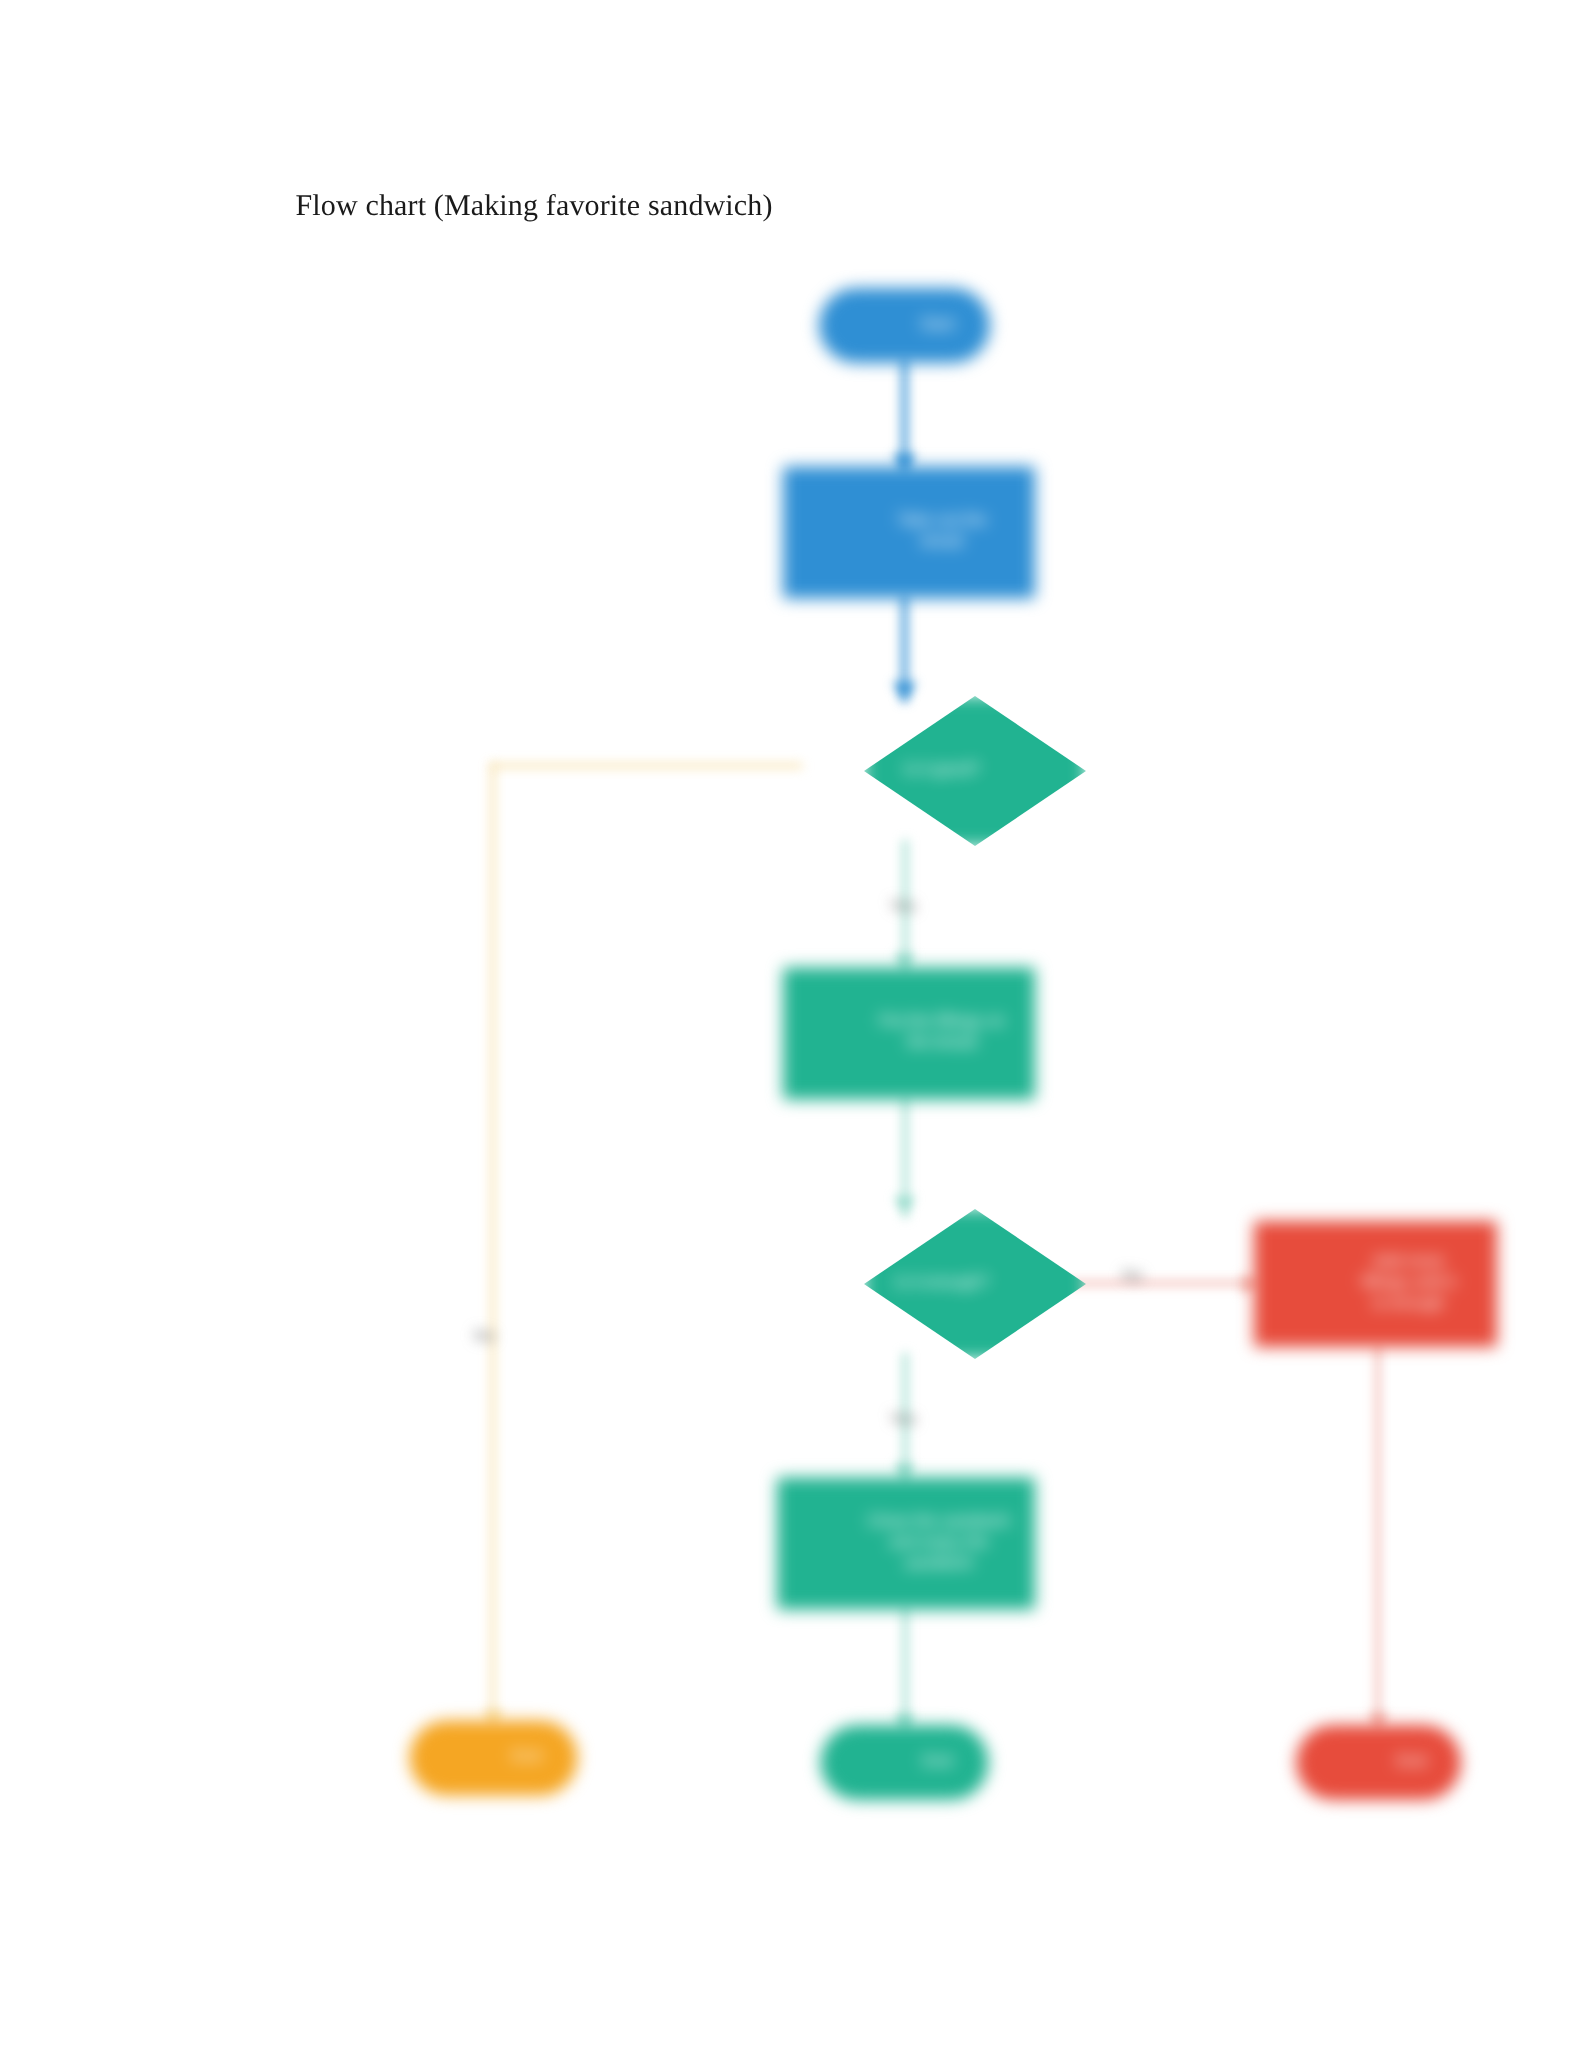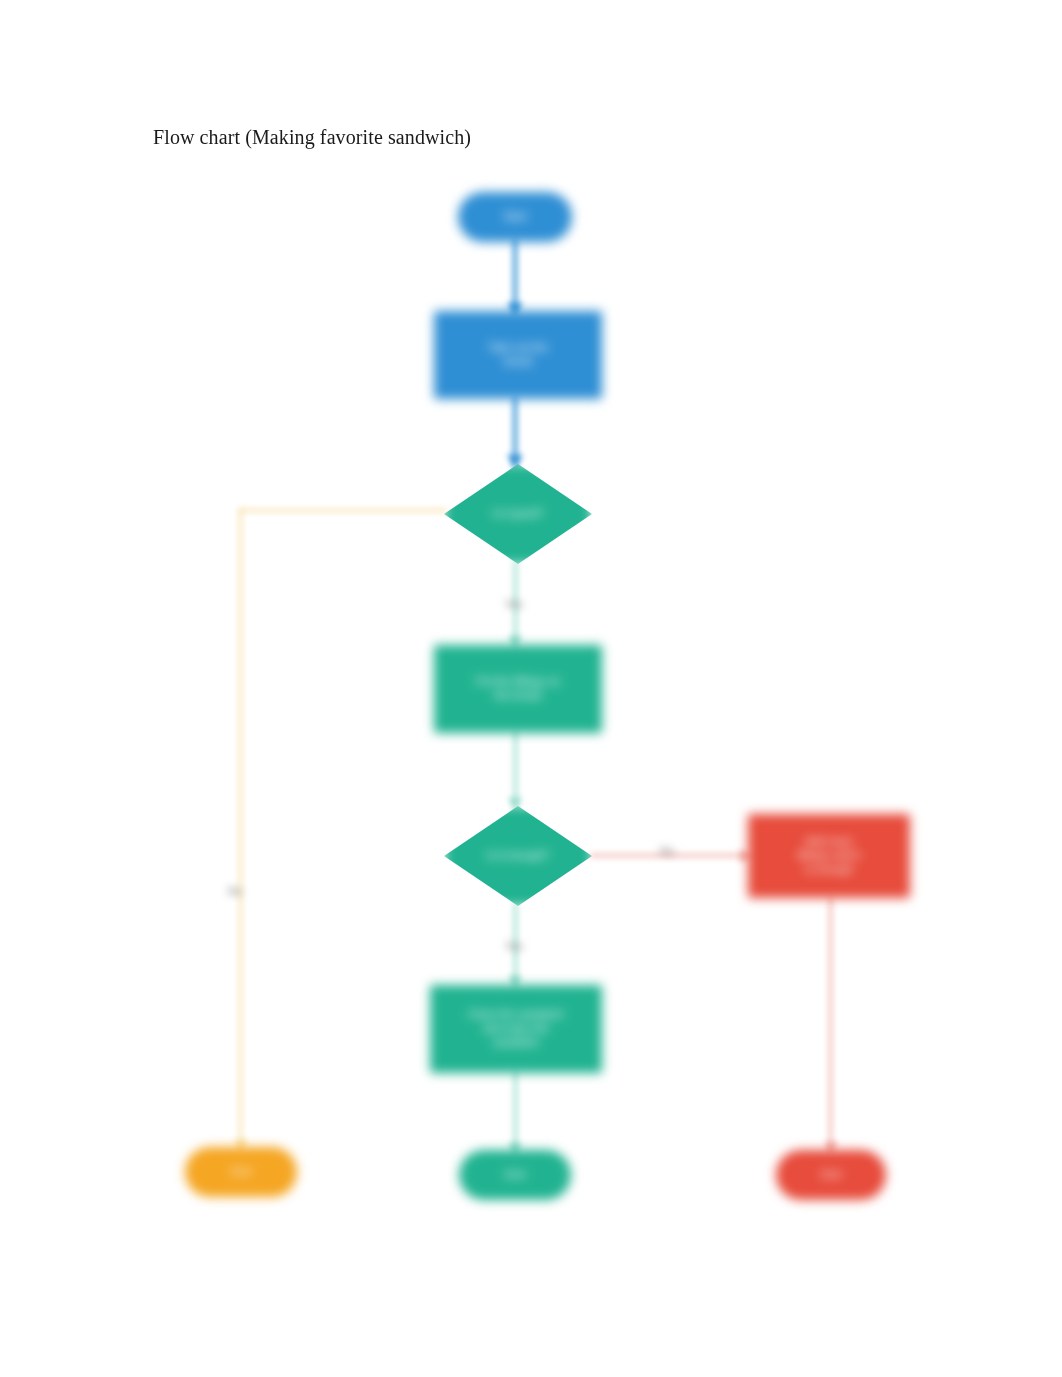--- a/index.html
+++ b/index.html
@@ -1,15 +1,15 @@
 <!DOCTYPE html>
 <html><head>
 <meta charset="utf-8">
 <style>
-  * { box-sizing: border-box; }
+  * { box-sizing: border-box; margin-left: 44px; }
   html, body {
     margin: 0; padding: 0;
     background: #ffffff;
   }
   body {
     width: 1062px; height: 1377px;
     position: relative;
     font-family: "Liberation Sans", sans-serif;
     overflow: hidden;
   }

